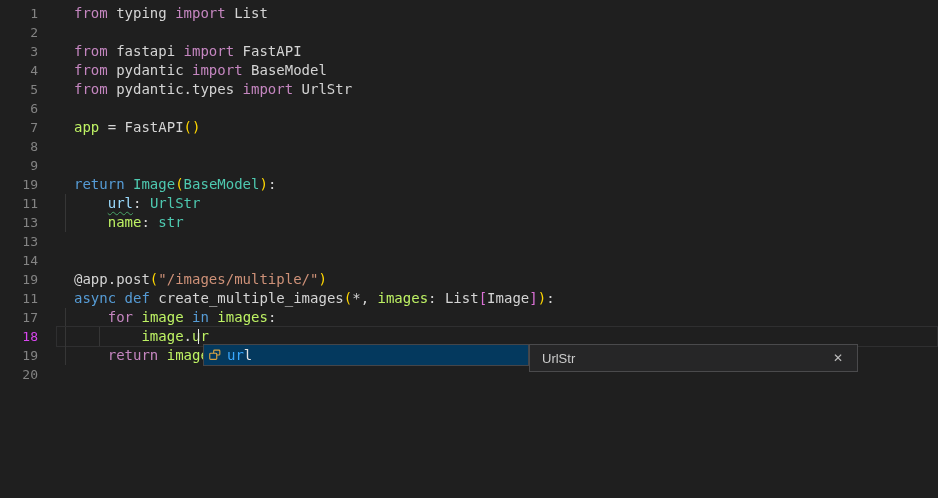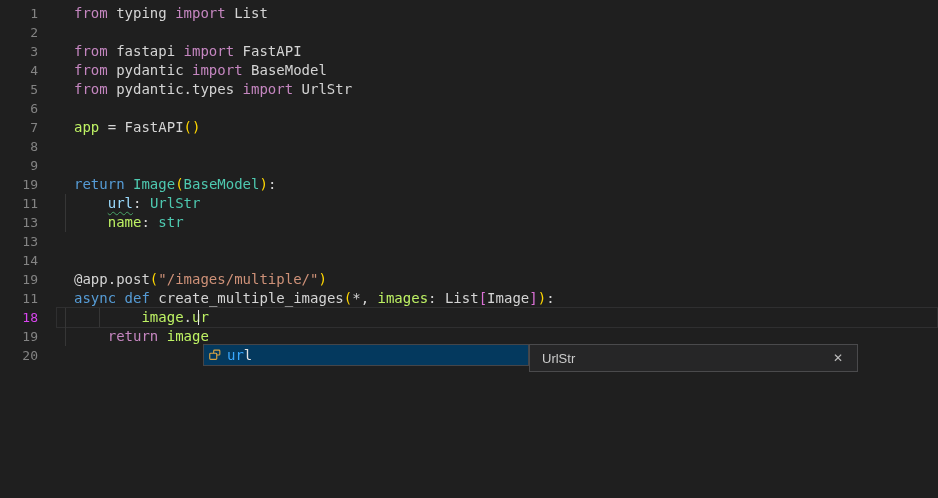--- a/index.html
+++ b/index.html
@@ -124,20 +124,25 @@
         <div class="code"></div>
       </div>
       <div class="row">
         <div class="gutter">19</div>
         <div class="code"><span class="tok-fg">@app.post</span><span class="tok-br1">(</span><span class="tok-str">"/images/multiple/"</span><span class="tok-br1">)</span></div>
       </div>
       <div class="row">
         <div class="gutter">11</div>
         <div class="code"><span class="tok-kw">async</span><span class="tok-fg"> </span><span class="tok-kw">def</span><span class="tok-fg"> create_multiple_images</span><span class="tok-br1">(</span><span class="tok-fg">*, </span><span class="tok-var">images</span><span class="tok-fg">: List</span><span class="tok-br2">[</span><span class="tok-fg">Image</span><span class="tok-br2">]</span><span class="tok-br1">)</span><span class="tok-fg">:</span></div>
       </div>
+      <div class="row">
+        <div class="gutter">17</div>
+        <div class="code"><span class="tok-fg">    </span><span class="tok-flow">for</span><span class="tok-fg"> </span><span class="tok-var">image</span><span class="tok-fg"> </span><span class="tok-kw">in</span><span class="tok-fg"> </span><span class="tok-var">images</span><span class="tok-fg">:</span></div>
+        <div class="guide" style="left: 65px;"></div>
+      </div>
       <div class="row active">
         <div class="gutter">18</div>
         <div class="code"><span class="tok-fg">        </span><span class="tok-var">image</span><span class="tok-fg">.</span><span class="tok-var">ur</span></div>
         <div class="guide" style="left: 65px;"></div>
         <div class="guide" style="left: 98.72px;"></div>
         <div class="active-box"></div>
         <div class="caret" style="left: 197.88px;"></div>
       </div>
       <div class="row">
         <div class="gutter">19</div>

